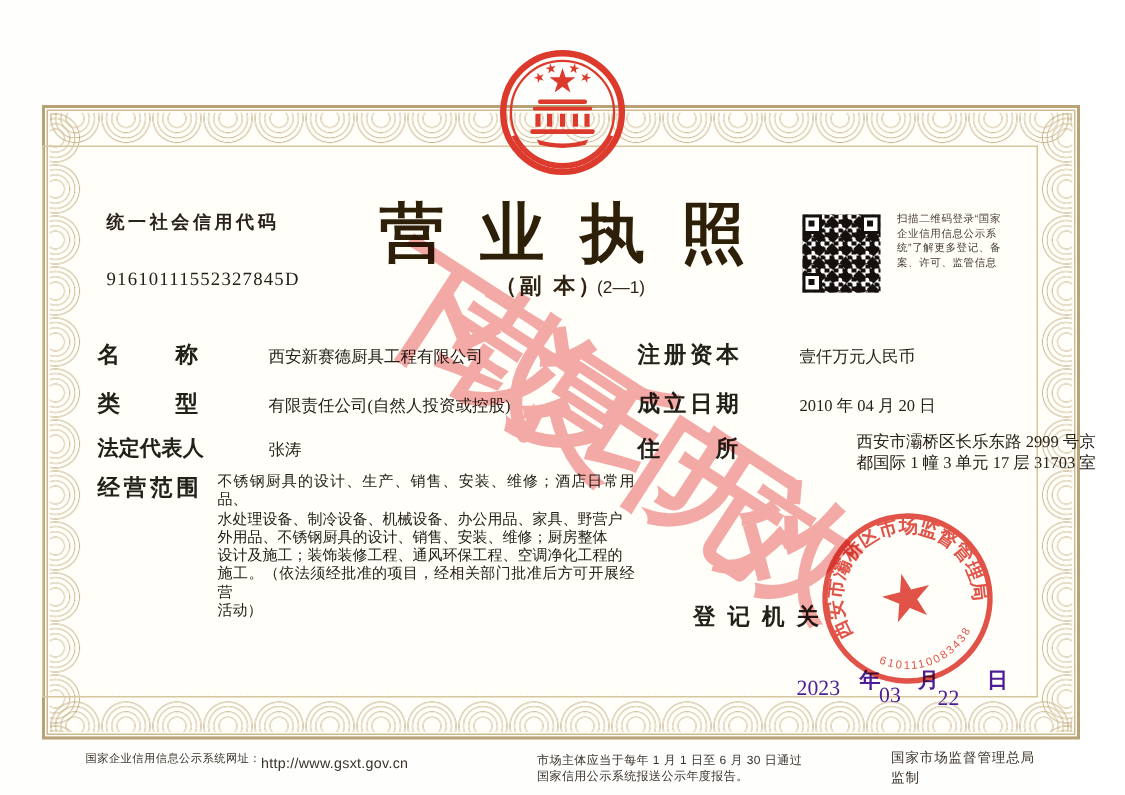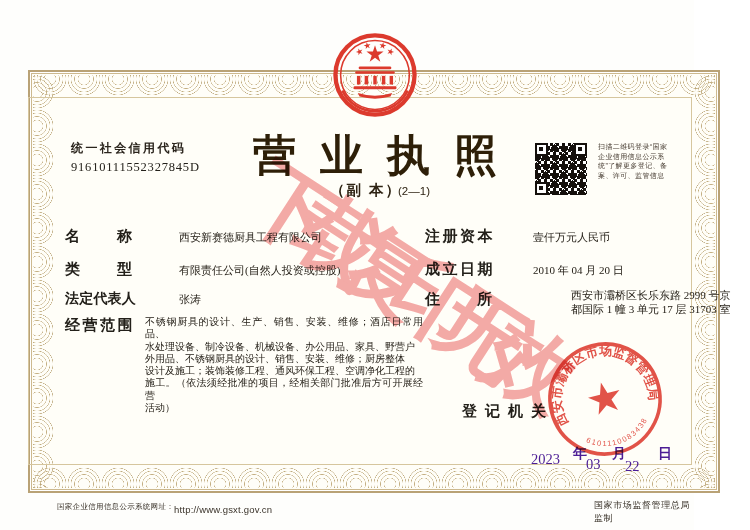--- a/index.html
+++ b/index.html
@@ -38,21 +38,21 @@
         transparent 13.5px, transparent 15.5px, #b7a172 16px, transparent 16.5px); }
   .inner-line { position:absolute; left:28px; top:97px; width:664px; height:368px;
                 border:1px solid #d6c69e; z-index:1; }
 
   
   .emblem { position:absolute; left:332px; top:32px; width:86px; height:86px; z-index:3; color:#dc3a2d; }
 
   
   .code-block { position:absolute; left:71px; top:140px; z-index:2; }
   .code-label { font-size:12px; font-weight:bold; color:#2a241c; letter-spacing:2.4px; }
-  .code-value { margin-top:3px; font-family:"Liberation Serif", serif; font-size:12.5px;
+  .code-value { margin-top:22px; font-family:"Liberation Serif", serif; font-size:12.5px;
                 letter-spacing:0.8px; color:#23201a; }
   .title { position:absolute; left:0; top:127px; width:750px; text-align:center; z-index:2;
            font-family:"Liberation Serif", serif; font-weight:bold; font-size:43px;
            color:#2e1f08; letter-spacing:24px; text-indent:24px; }
   .subtitle { position:absolute; left:0; top:181px; width:760px; text-align:center; z-index:2;
               color:#2e2313; font-size:14.5px; font-weight:bold; letter-spacing:2px; }
   .subtitle .copy-no { font-size:11.5px; font-weight:normal; letter-spacing:0; margin-left:-4px; }
 
   
   .qr { position:absolute; left:535px; top:143px; width:52px; height:52px; z-index:2;
@@ -213,15 +213,19 @@
   <div class="date-row d-num dm">03</div>
   <div class="date-row d-unit du2">月</div>
   <div class="date-row d-num dd">22</div>
   <div class="date-row d-unit du3">日</div>
 
   <div class="watermark">下载复印无效</div>
 
   <div class="footer ft-left">
     <span>国家企业信用信息公示系统网址：</span><span class="ft-url">http://www.gsxt.gov.cn</span>
   </div>
+  <div class="footer ft-mid">
+    <div>市场主体应当于每年 1 月 1 日至 6 月 30 日通过</div>
+    <div>国家信用公示系统报送公示年度报告。</div>
+  </div>
   <div class="footer ft-right">国家市场监督管理总局监制</div>
 
 </div>
 
 </body></html>

